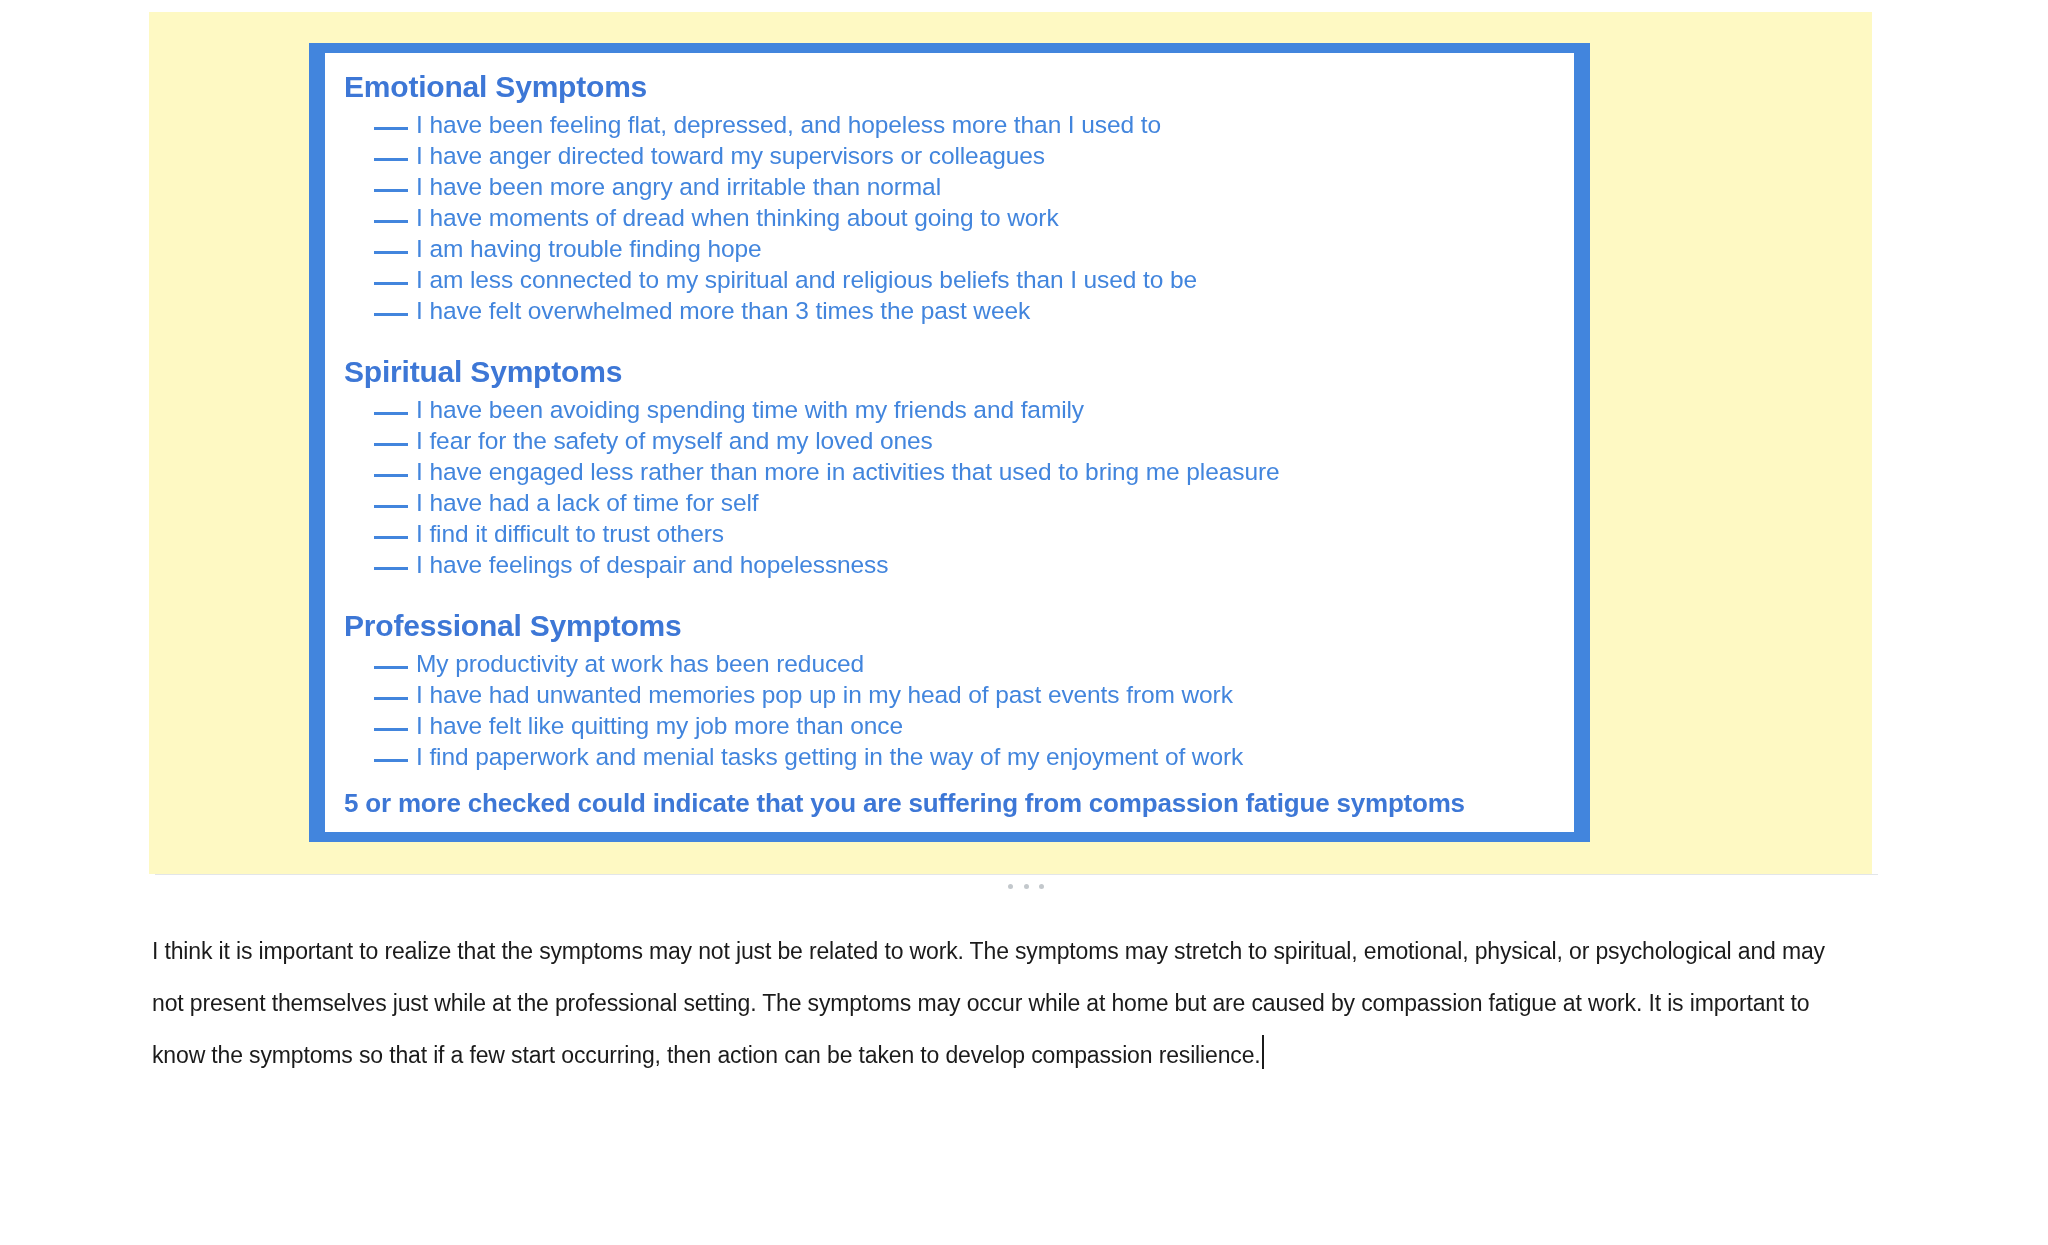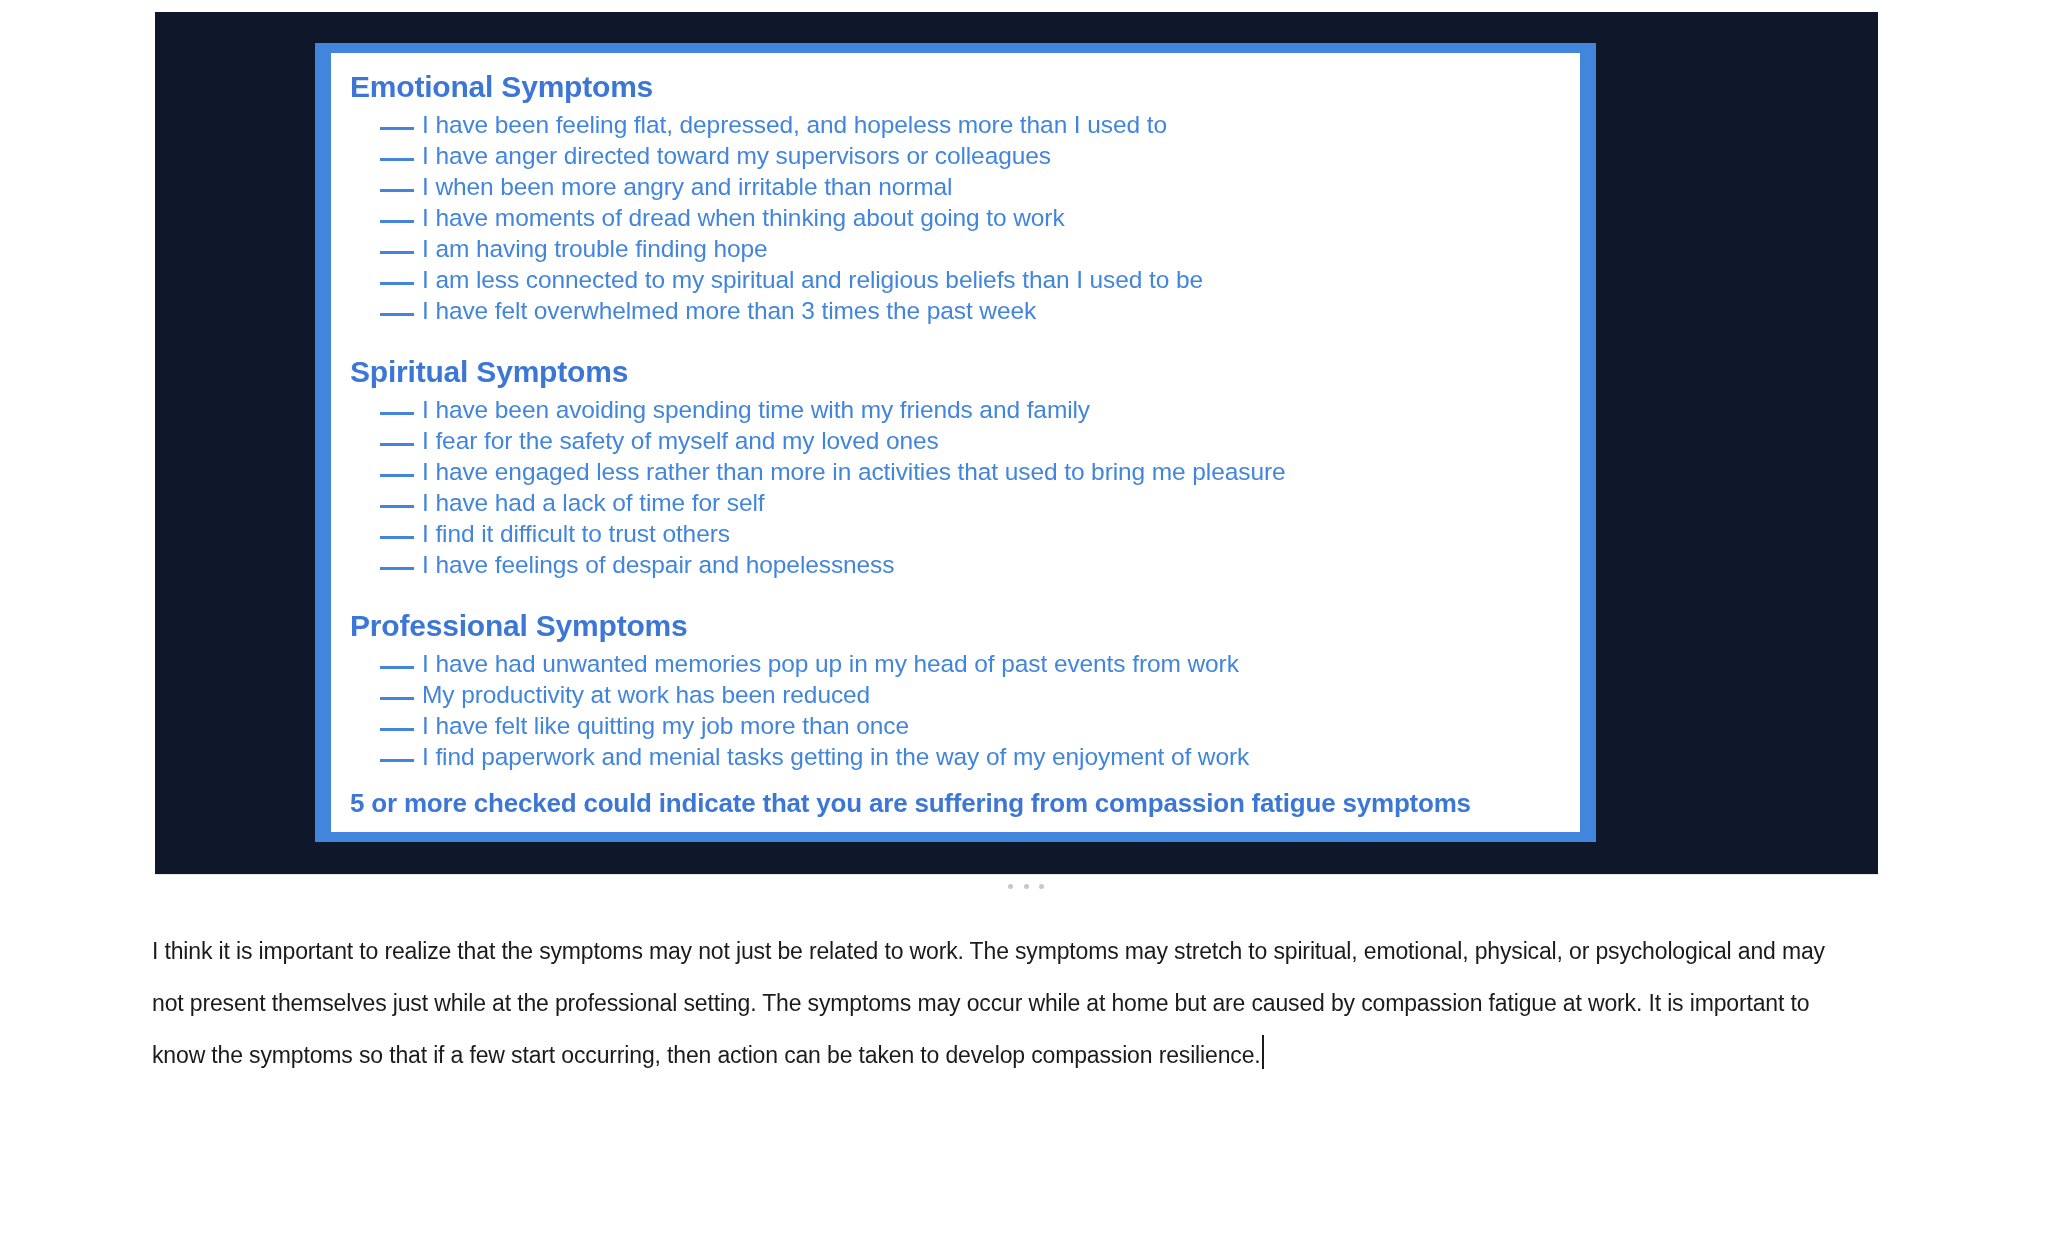--- a/index.html
+++ b/index.html
@@ -16,25 +16,25 @@
   .page {
     position: relative;
     width: 2048px;
     height: 1245px;
     background: #ffffff;
   }
 
   
   .embed-block {
     position: absolute;
-    left: 155px;
+    left: 149px;
     top: 12px;
     width: 1723px;
     height: 862px;
-    background: #0f172a;
+    background: #fef9c3;
     box-sizing: border-box;
   }
   .embed-inner {
     position: absolute;
     left: 160px;
     top: 31px;
     width: 1281px;
     height: 799px;
     background: #ffffff;
     border-left: 16px solid #4285dd;
@@ -136,37 +136,37 @@
 
 <div class="page">
 
   <div class="embed-block">
     <div class="embed-inner"></div>
     <div class="embed-content">
 
       <div class="sec-title">Emotional Symptoms</div>
       <div class="item"><span class="blank"></span><span>I have been feeling flat, depressed, and hopeless more than I used to</span></div>
       <div class="item"><span class="blank"></span><span>I have anger directed toward my supervisors or colleagues</span></div>
-      <div class="item"><span class="blank"></span><span>I when been more angry and irritable than normal</span></div>
+      <div class="item"><span class="blank"></span><span>I have been more angry and irritable than normal</span></div>
       <div class="item"><span class="blank"></span><span>I have moments of dread when thinking about going to work</span></div>
       <div class="item"><span class="blank"></span><span>I am having trouble finding hope</span></div>
       <div class="item"><span class="blank"></span><span>I am less connected to my spiritual and religious beliefs than I used to be</span></div>
       <div class="item"><span class="blank"></span><span>I have felt overwhelmed more than 3 times the past week</span></div>
 
       <div class="sec-title second">Spiritual Symptoms</div>
       <div class="item"><span class="blank"></span><span>I have been avoiding spending time with my friends and family</span></div>
       <div class="item"><span class="blank"></span><span>I fear for the safety of myself and my loved ones</span></div>
       <div class="item"><span class="blank"></span><span>I have engaged less rather than more in activities that used to bring me pleasure</span></div>
       <div class="item"><span class="blank"></span><span>I have had a lack of time for self</span></div>
       <div class="item"><span class="blank"></span><span>I find it difficult to trust others</span></div>
       <div class="item"><span class="blank"></span><span>I have feelings of despair and hopelessness</span></div>
 
       <div class="sec-title second">Professional Symptoms</div>
+      <div class="item"><span class="blank"></span><span>My productivity at work has been reduced</span></div>
       <div class="item"><span class="blank"></span><span>I have had unwanted memories pop up in my head of past events from work</span></div>
-      <div class="item"><span class="blank"></span><span>My productivity at work has been reduced</span></div>
       <div class="item"><span class="blank"></span><span>I have felt like quitting my job more than once</span></div>
       <div class="item"><span class="blank"></span><span>I find paperwork and menial tasks getting in the way of my enjoyment of work</span></div>
 
       <div class="footnote">5 or more checked could indicate that you are suffering from compassion fatigue symptoms</div>
     </div>
   </div>
 
   <div class="divider"></div>
   <div class="dots">
     <span></span>

